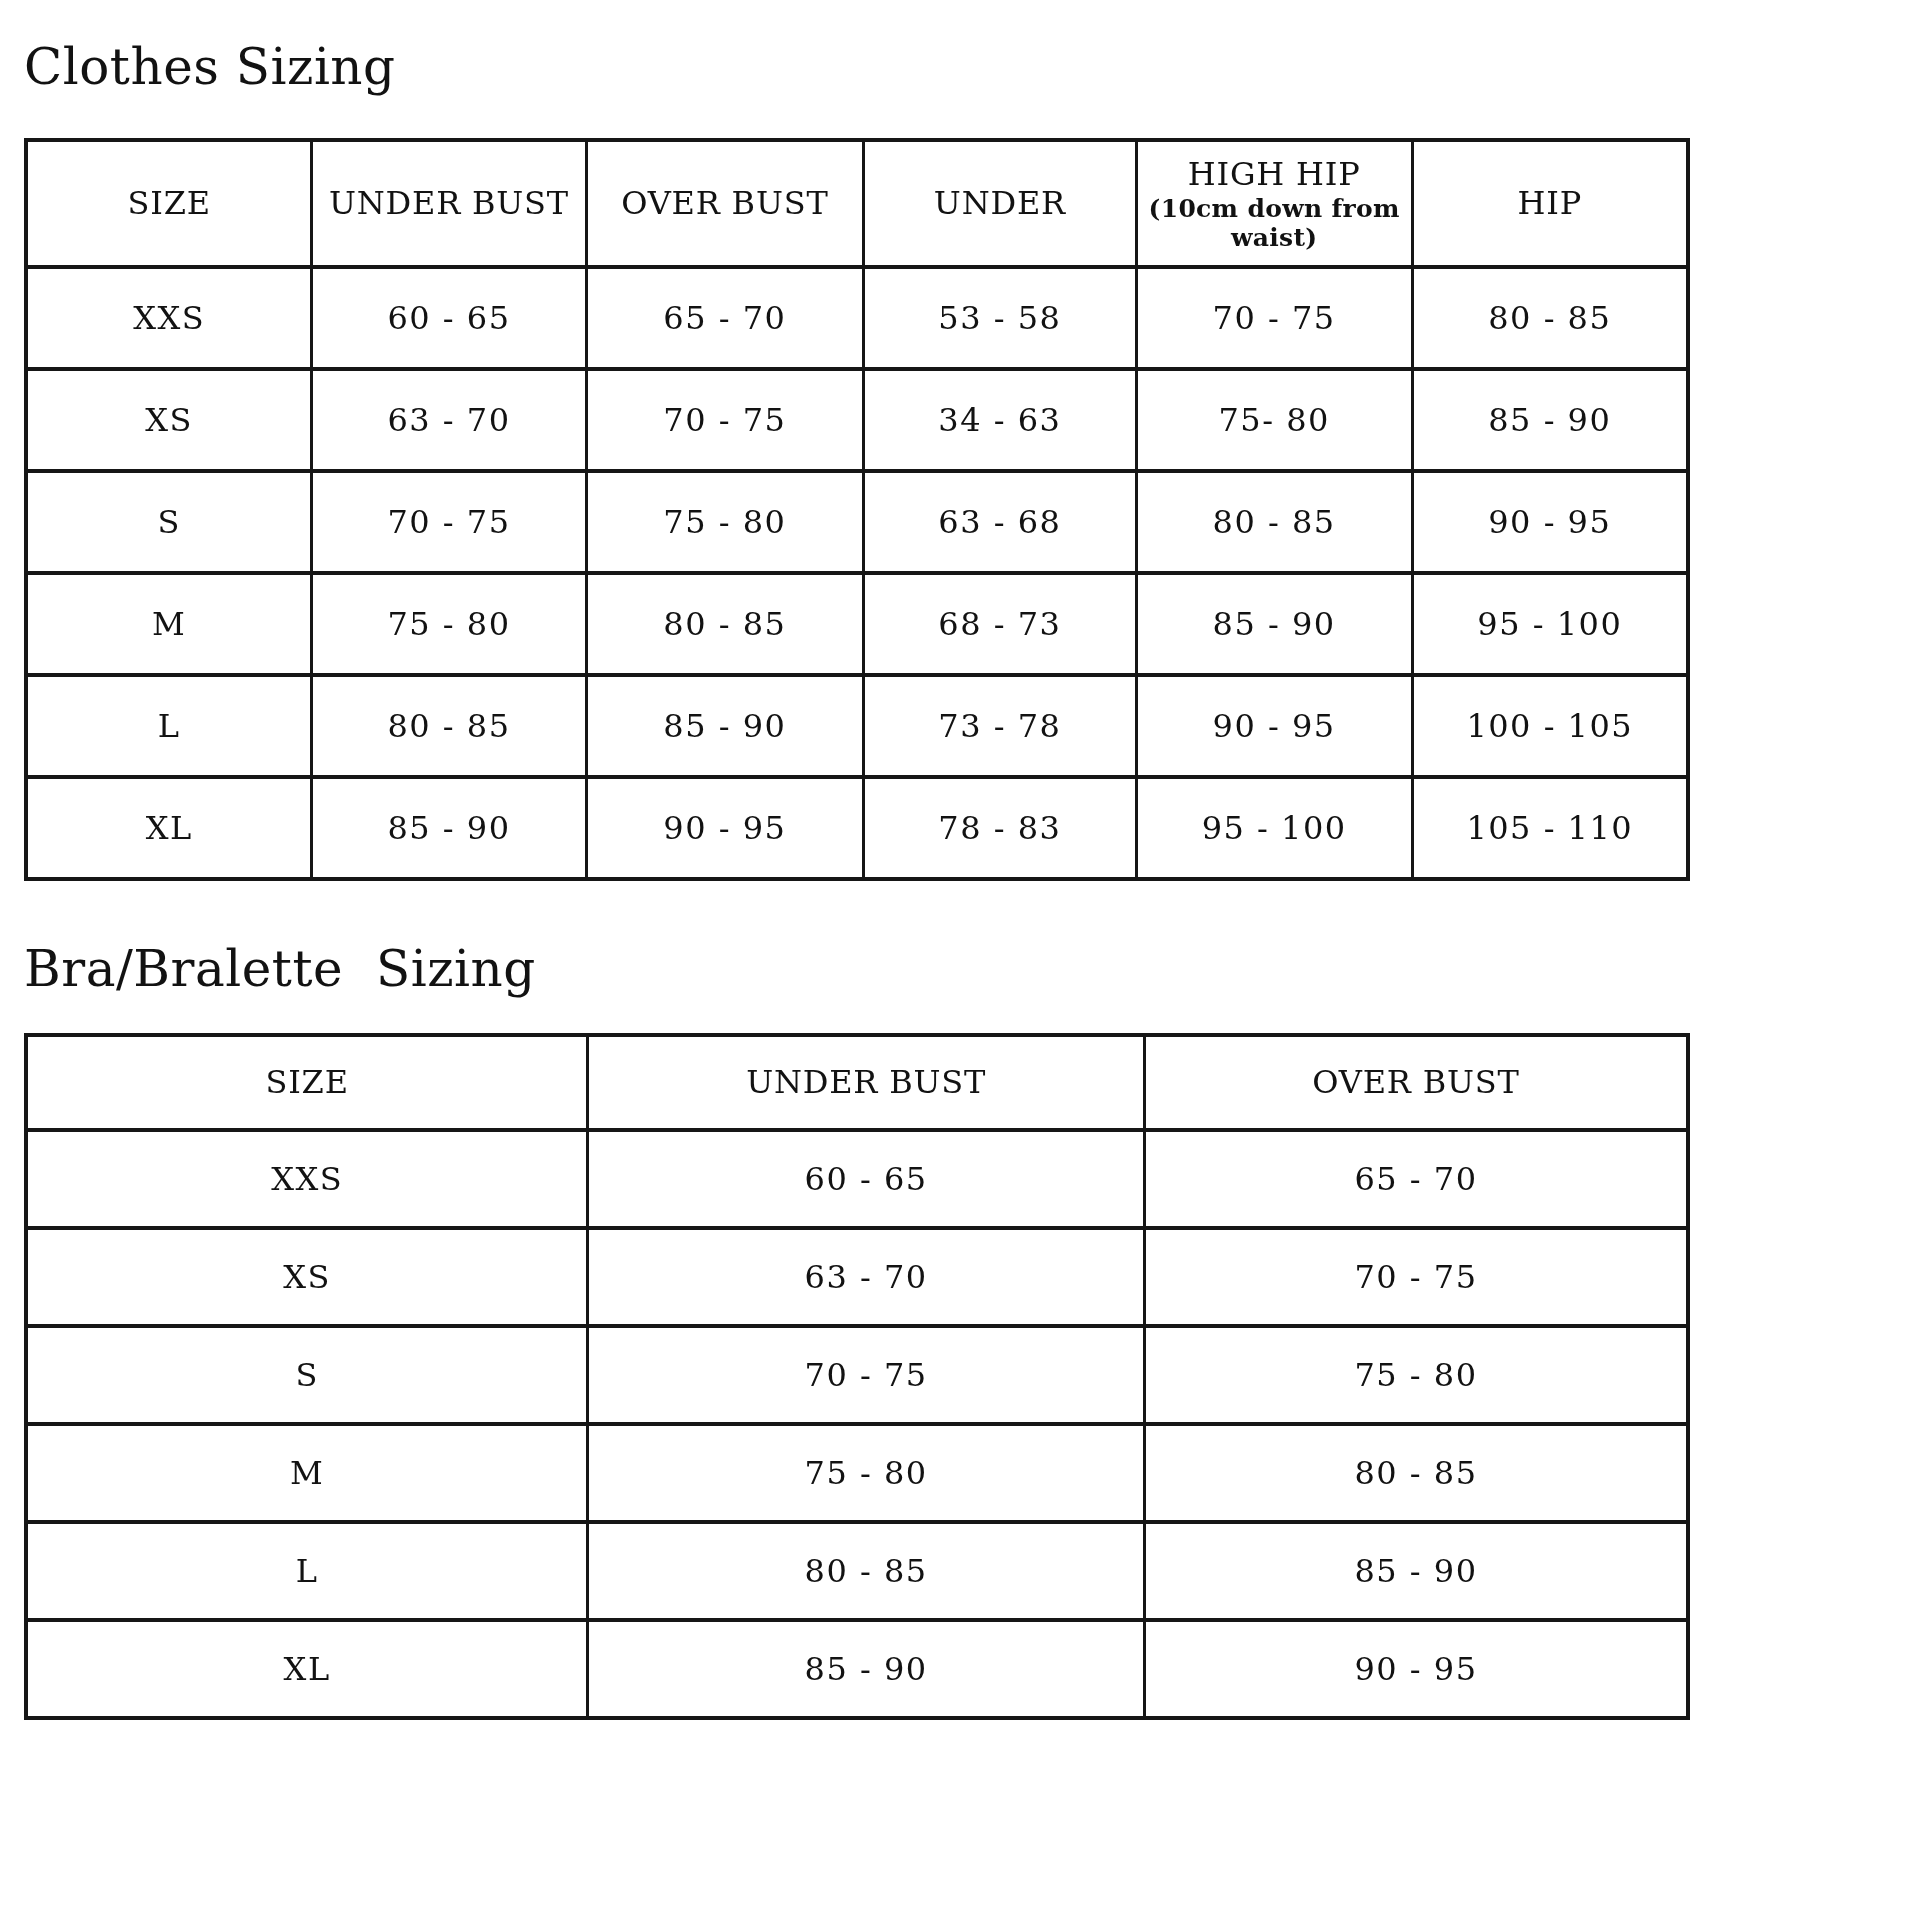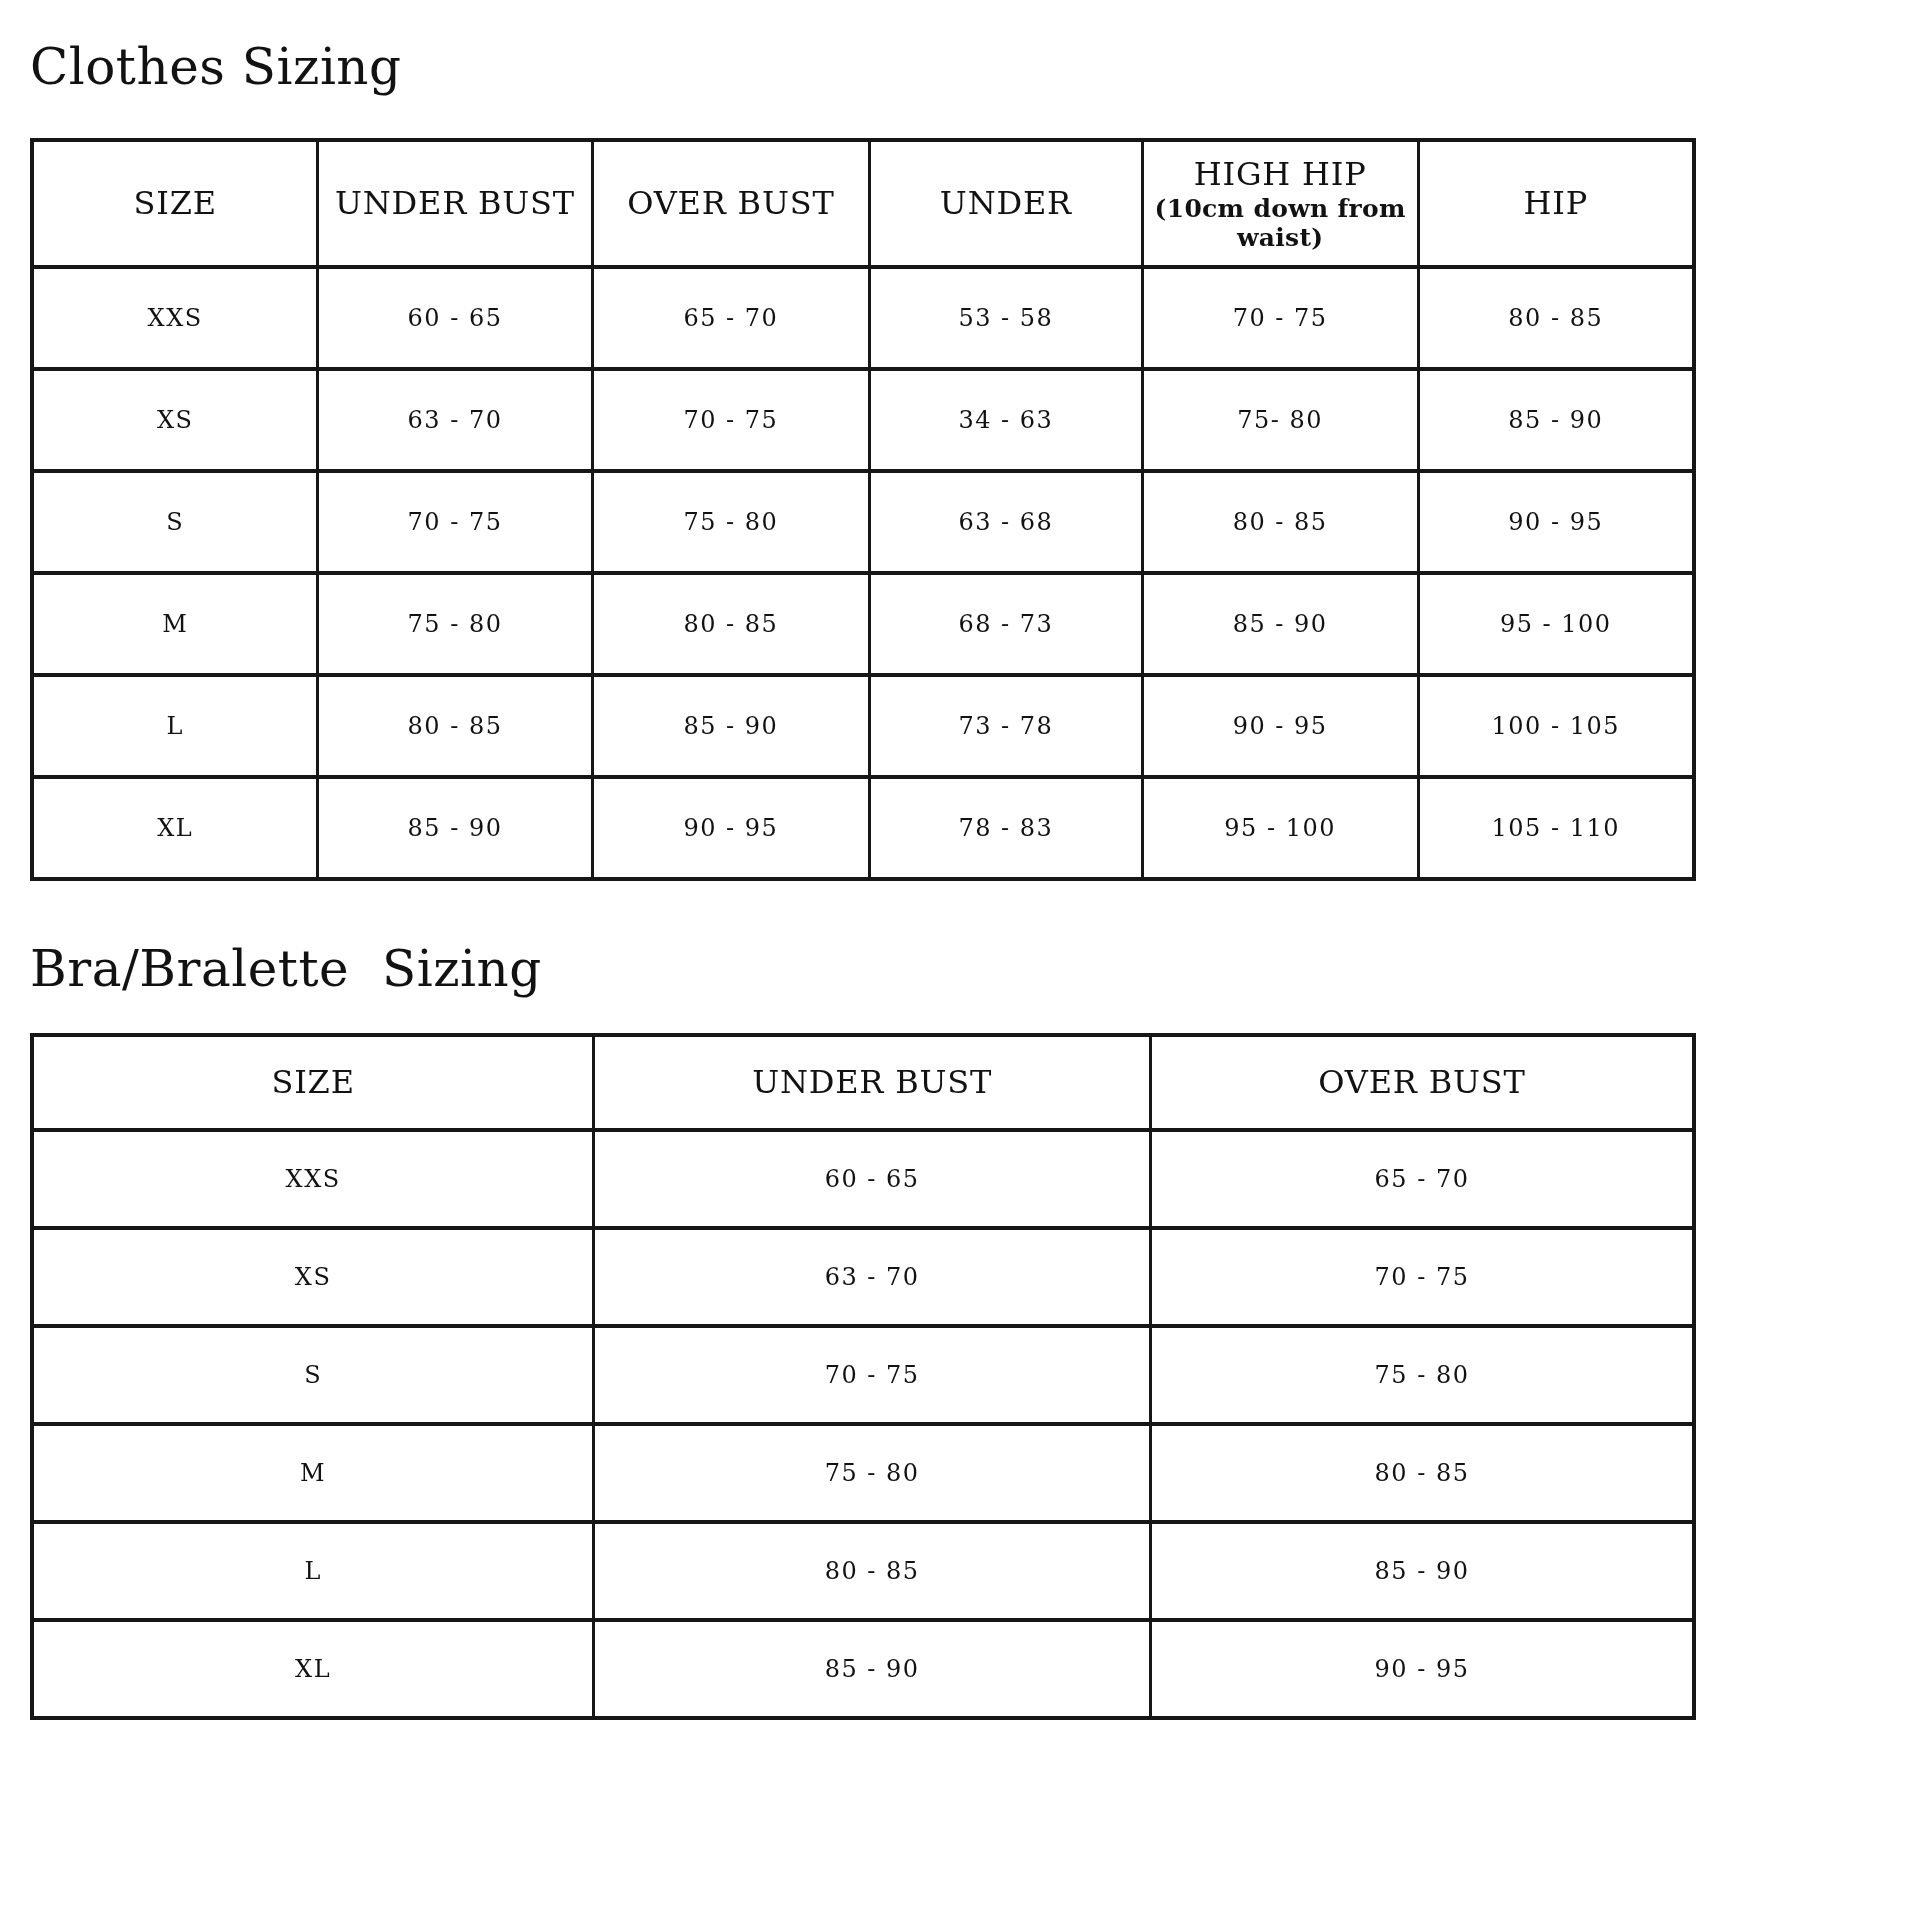--- a/index.html
+++ b/index.html
@@ -9,21 +9,21 @@
     background: #ffffff;
   }
   body {
     width: 1927px;
     height: 1927px;
     font-family: "DejaVu Serif", "Liberation Serif", serif;
     color: #121212;
     overflow: hidden;
   }
   main {
-    padding-left: 30px;
+    padding-left: 24px;
     padding-right: 43px;
   }
   h2.section-title {
     margin: 0;
     font-size: 50px;
     font-weight: 500;
     line-height: 1.0;
     letter-spacing: 0.5px;
     color: #121212;
     white-space: pre-wrap; 
@@ -64,21 +64,21 @@
     line-height: 1.2;
   }
   .head-note {
     font-size: 25px;
     letter-spacing: 0.3px;
     line-height: 1.15;
     margin-top: 2px;
     font-weight: bold;
   }
   table.size-table td {
-    font-size: 24px;
+    font-size: 32px;
     letter-spacing: 1.5px;
     text-align: center;
   }
 </style>
 </head>
 <body>
 
 <main>
 
   <section>

